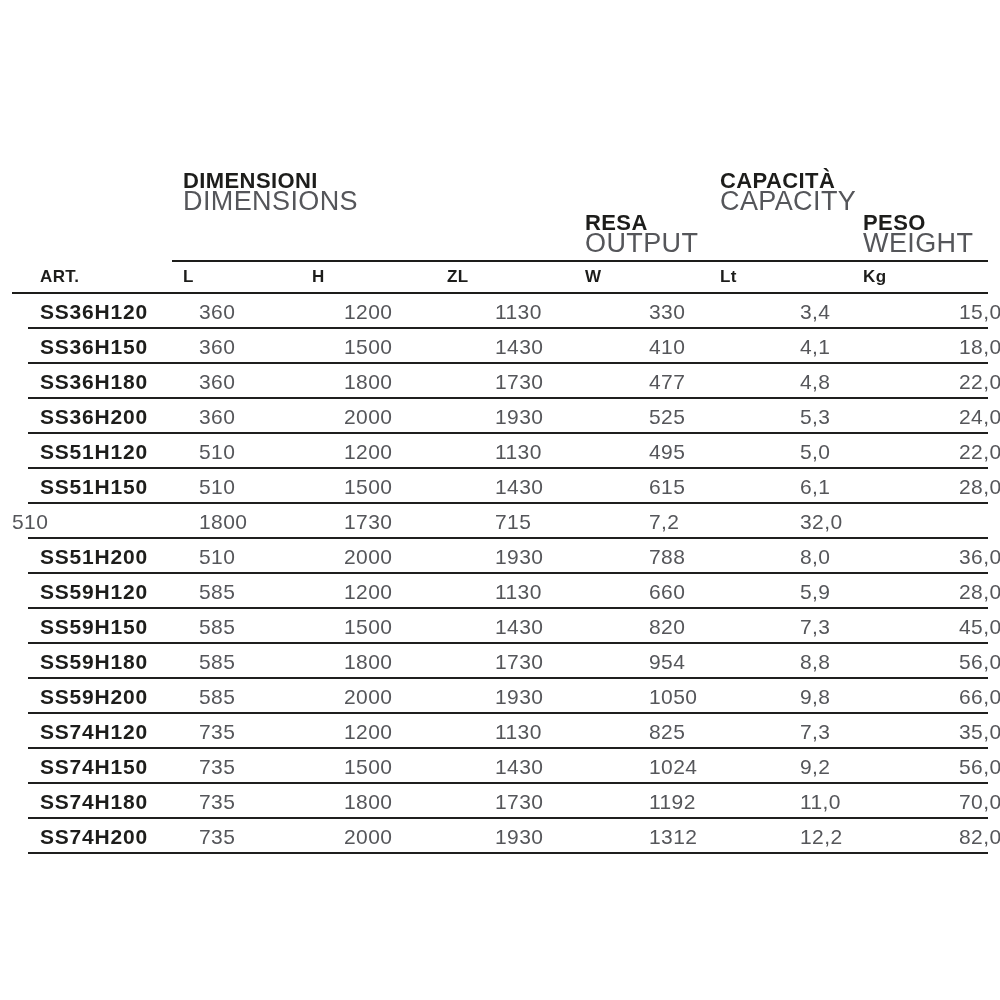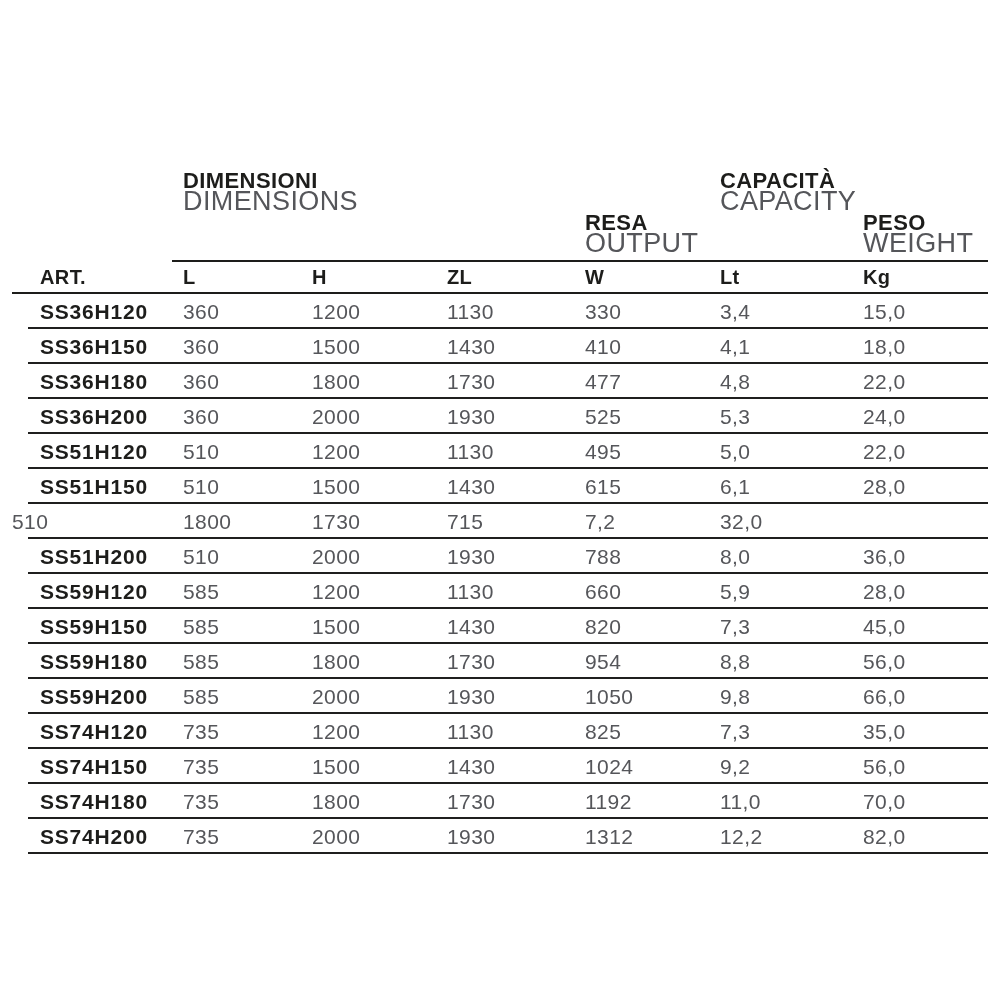--- a/index.html
+++ b/index.html
@@ -60,30 +60,31 @@
     margin-left: -11px;
   }
 
   
   .colhead-row {
     align-items: center;
     height: 32px;
     border-bottom: 2.4px solid #1d1d1b;
   }
   .colhead-row .cell {
-    font-size: 20px;
+    font-size: 17px;
     font-weight: 700;
     color: #1d1d1b;
   }
 
   
   .data-row {
     position: relative;
     align-items: center;
     height: 35px;
+    gap: 16px;
   }
   .data-row::after {
     content: "";
     position: absolute;
     left: 16px;
     right: 0;
     bottom: 0;
     height: 1.6px;
     background: #1f1f1e;
   }

